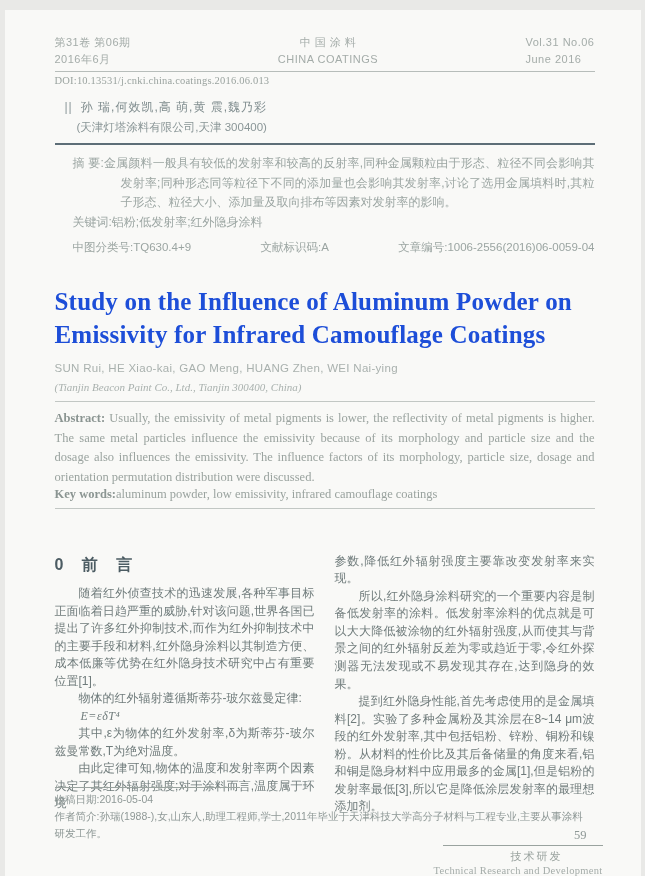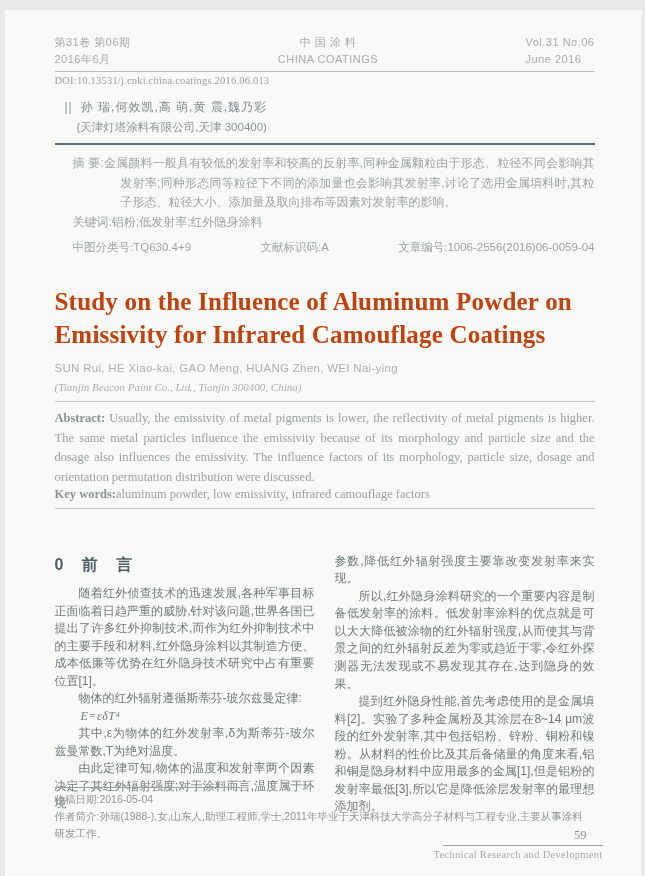--- a/index.html
+++ b/index.html
@@ -29,21 +29,21 @@
   
   .abstract-cn { margin-top:9px; padding-left:18px; font-size:12px; line-height:1.62;
     color:#9ba5a2; text-align:justify; }
   .abstract-cn .hang { padding-left:4em; text-indent:-4em; }
   .kw-row { margin-top:2px; font-size:12px; color:#9ba5a2; padding-left:18px; }
   .meta-row { margin-top:9px; display:flex; justify-content:space-between;
     font-size:11.5px; color:#9ba5a2; padding-left:18px; }
 
   
   .title-en { margin-top:31px; font-family:"Liberation Serif", serif; font-weight:bold;
-    font-size:25px; line-height:1.3; color:#c2410c; letter-spacing:.2px; }
+    font-size:25px; line-height:1.3; color:#1d4ed8; letter-spacing:.2px; }
   .authors-en { margin-top:11px; font-size:11.5px; color:#a9b1ae; letter-spacing:.3px; }
   .affil-en { margin-top:7px; font-size:11px; font-style:italic;
     font-family:"Liberation Serif", serif; color:#a9b1ae; }
   .rule-light { border:none; border-top:1.3px solid #c2c7c4; }
   .rule-top { margin:8px 0 7px; }
   .rule-bottom { margin:6px 0 0; }
   .abstract-en { font-family:"Liberation Serif", serif; font-size:12.5px; line-height:1.55;
     color:#9aa39f; text-align:justify; }
   .abstract-en .lbl { font-weight:bold; color:#8b9592; }
   .kw-en { font-family:"Liberation Serif", serif; font-size:12.5px; color:#9aa39f; }
@@ -118,21 +118,21 @@
   </h2>
   <div class="authors-en">SUN Rui, HE Xiao-kai, GAO Meng, HUANG Zhen, WEI Nai-ying</div>
   <div class="affil-en">(Tianjin Beacon Paint Co., Ltd., Tianjin 300400, China)</div>
 
   <hr class="rule-light rule-top">
   <div class="abstract-en">
     <span class="lbl">Abstract:</span>
     <span>Usually, the emissivity of metal pigments is lower, the reflectivity of metal pigments is higher. The same metal particles influence the emissivity because of its morphology and particle size and the dosage also influences the emissivity. The influence factors of its morphology, particle size, dosage and orientation permutation distribution were discussed.</span>
   </div>
   <div class="kw-en">
-    <span class="lbl">Key words:</span><span>aluminum powder, low emissivity, infrared camouflage factors</span>
+    <span class="lbl">Key words:</span><span>aluminum powder, low emissivity, infrared camouflage coatings</span>
   </div>
   <hr class="rule-light rule-bottom">
 
   <div class="columns">
     <div class="col">
       <div class="sec-heading">0 前 言</div>
       <p>随着红外侦查技术的迅速发展,各种军事目标正面临着日趋严重的威胁,针对该问题,世界各国已提出了许多红外抑制技术,而作为红外抑制技术中的主要手段和材料,红外隐身涂料以其制造方便、成本低廉等优势在红外隐身技术研究中占有重要位置[1]。</p>
       <p>物体的红外辐射遵循斯蒂芬-玻尔兹曼定律:</p>
       <p class="formula">E=εδT⁴</p>
       <p>其中,ε为物体的红外发射率,δ为斯蒂芬-玻尔兹曼常数,T为绝对温度。</p>
@@ -147,16 +147,17 @@
 
   <div class="footnote">
     <hr class="footnote-rule">
     <div>收稿日期:2016-05-04</div>
     <div>作者简介:孙瑞(1988-),女,山东人,助理工程师,学士,2011年毕业于天津科技大学高分子材料与工程专业,主要从事涂料研发工作。</div>
   </div>
 
   <div class="page-footer">
     <div class="page-num">59</div>
     <hr class="footer-rule">
+    <div class="footer-cn">技术研发</div>
     <div class="footer-en">Technical Research and Development</div>
   </div>
 
 </div>
 
 </body></html>

